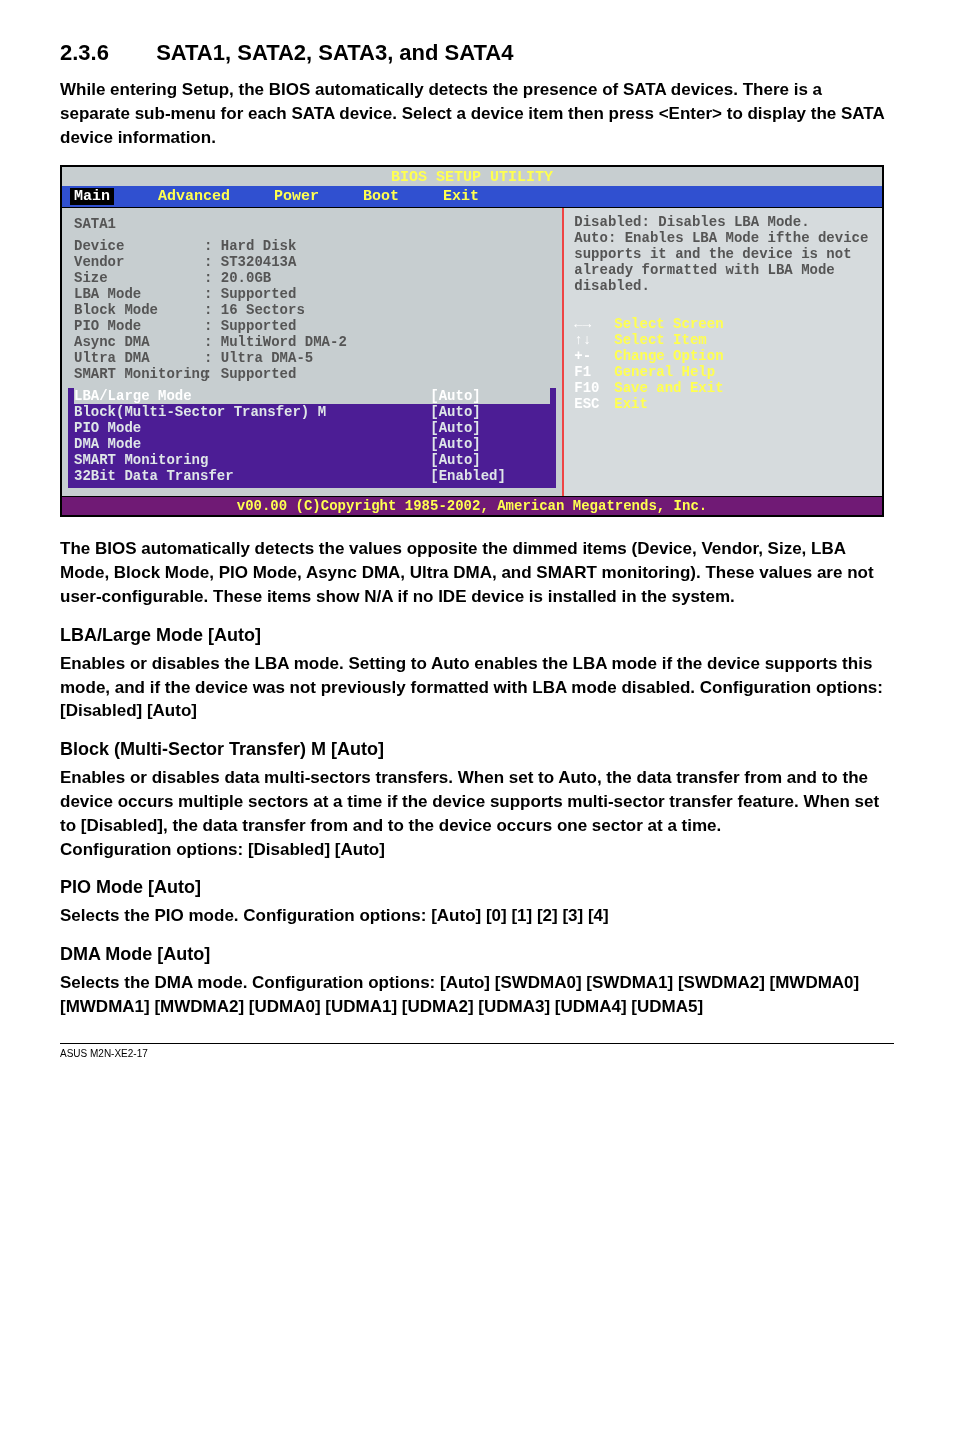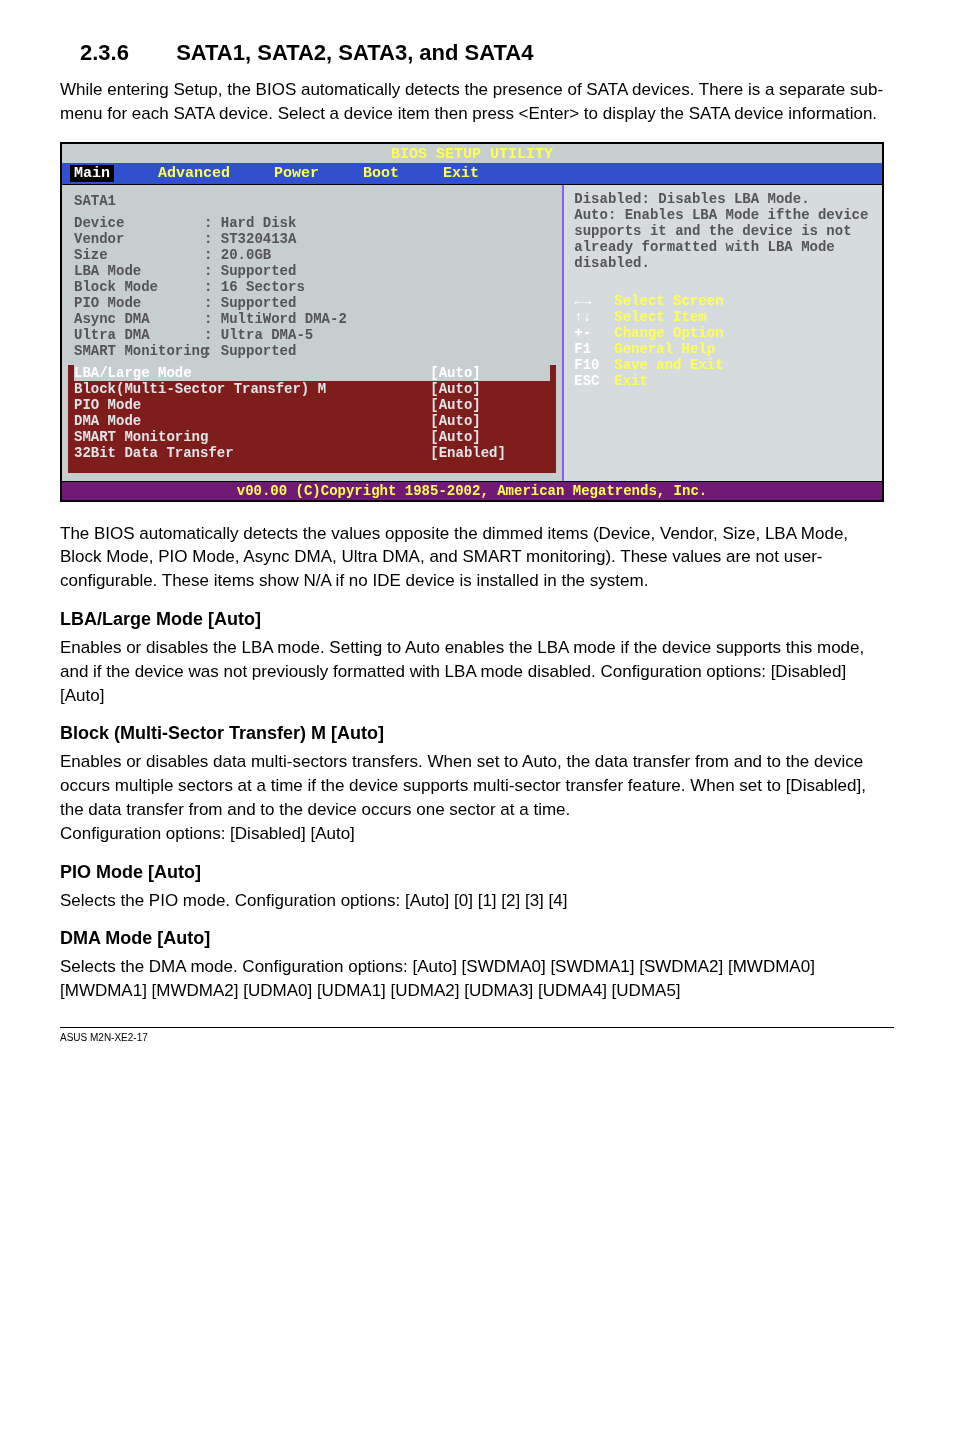--- a/index.html
+++ b/index.html
@@ -12,26 +12,26 @@
     box-sizing: border-box;
   }
   h2 {
     font-size: 22px;
     font-weight: bold;
     margin: 0 0 12px 0;
   }
   h2 .num {
     display: inline-block;
     width: 90px;
-    margin-left: 20px;
   }
   p {
     font-size: 17px;
     line-height: 1.4;
     margin: 0 0 16px 0;
+    font-weight: bold;
   }
   .bios-wrap {
     margin: 10px 0 20px 0;
     border: 2px solid #000;
     background: #c7ced0;
     width: 820px;
   }
   .bios-title {
     font-family: "Courier New", monospace;
     font-weight: bold;
@@ -60,21 +60,21 @@
   .bios-body {
     display: flex;
     font-family: "Courier New", monospace;
     color: #555;
     font-weight: bold;
     font-size: 14px;
   }
   .bios-left {
     flex: 1.6;
     padding: 8px 12px;
-    border-right: 2px solid #8b5cf6;
+    border-right: 2px solid #ef4444;
   }
   .bios-right {
     flex: 1;
     padding: 6px 10px;
     background: #d6dbdd;
   }
   .kv-line {
     display: flex;
     white-space: pre;
   }
@@ -83,22 +83,22 @@
     display: flex;
     color: #dfe6e8;
   }
   .option-row.sel {
     background: #c7ced0;
     color: #fff;
   }
   .option-row .lbl { flex: 1; }
   .option-row .val { width: 120px; }
   .block-options {
-    background: #7f1d1d;
-    padding: 0 6px 12px 6px;
+    background: #4c1d95;
+    padding: 0 6px 4px 6px;
     margin-top: 6px;
     margin-left: -6px;
     margin-right: -6px;
   }
   .hint-sep { height: 6px; }
   .help-keys .k { display:inline-block; width: 40px; color: #fff; }
   .help-keys .t { color: #ffff50; }
   .help-keys { color: #ffff50; }
   .help-default { color: #555; margin-bottom: 4px; }
   .bios-footer {

